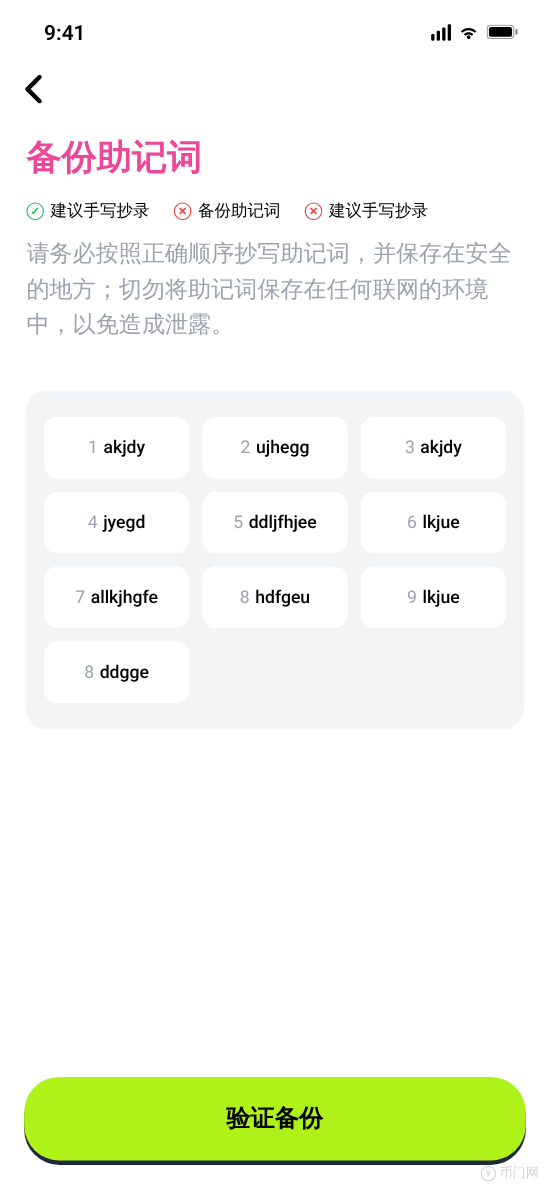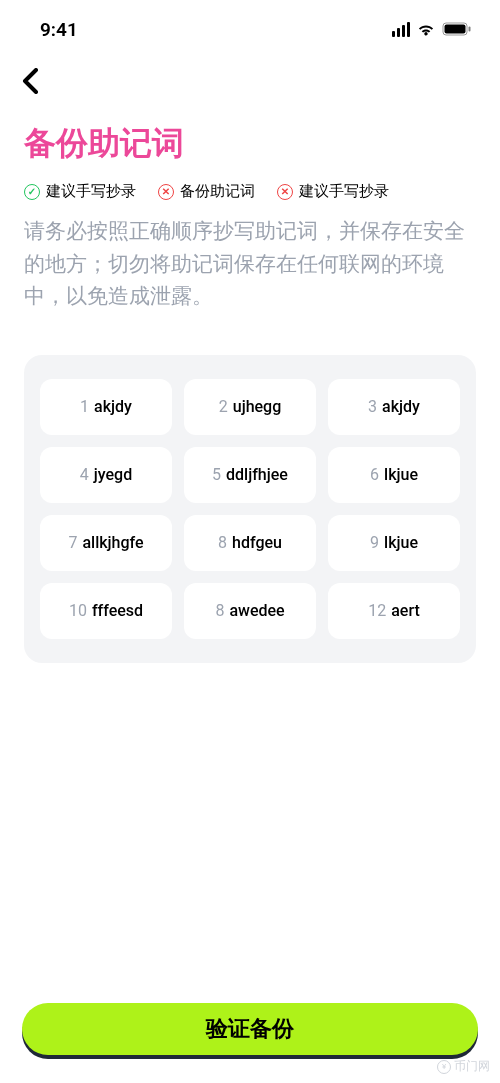--- a/index.html
+++ b/index.html
@@ -106,21 +106,21 @@
   .mnemonic-word { color: #000; font-weight: 500; }
   .bottom-area {
     position: absolute;
     left: 0;
     right: 0;
     bottom: 28px;
     padding: 0 22px;
   }
   .verify-btn {
     width: 100%;
-    height: 52px;
+    height: 76px;
     background: #aef219;
     border: none;
     border-radius: 32px;
     font-size: 22px;
     font-weight: 700;
     color: #000;
     cursor: pointer;
     box-shadow: 0 4px 0 0 #1f2937;
   }
   .watermark {
@@ -231,30 +231,22 @@
         </div>
       <div class="mnemonic-item">
           <span class="mnemonic-index">8</span>
           <span class="mnemonic-word">hdfgeu</span>
         </div>
       <div class="mnemonic-item">
           <span class="mnemonic-index">9</span>
           <span class="mnemonic-word">lkjue</span>
         </div>
       <div class="mnemonic-item">
-          <span class="mnemonic-index">10</span>
-          <span class="mnemonic-word">fffeesd</span>
-        </div>
-      <div class="mnemonic-item">
           <span class="mnemonic-index">8</span>
-          <span class="mnemonic-word">awedee</span>
-        </div>
-      <div class="mnemonic-item">
-          <span class="mnemonic-index">12</span>
-          <span class="mnemonic-word">aert</span>
+          <span class="mnemonic-word">ddgge</span>
         </div>
     </div>
   </div>
 </div>
 
 <div class="bottom-area">
   <button class="verify-btn">验证备份</button>
 </div>
 
 <div class="watermark">

